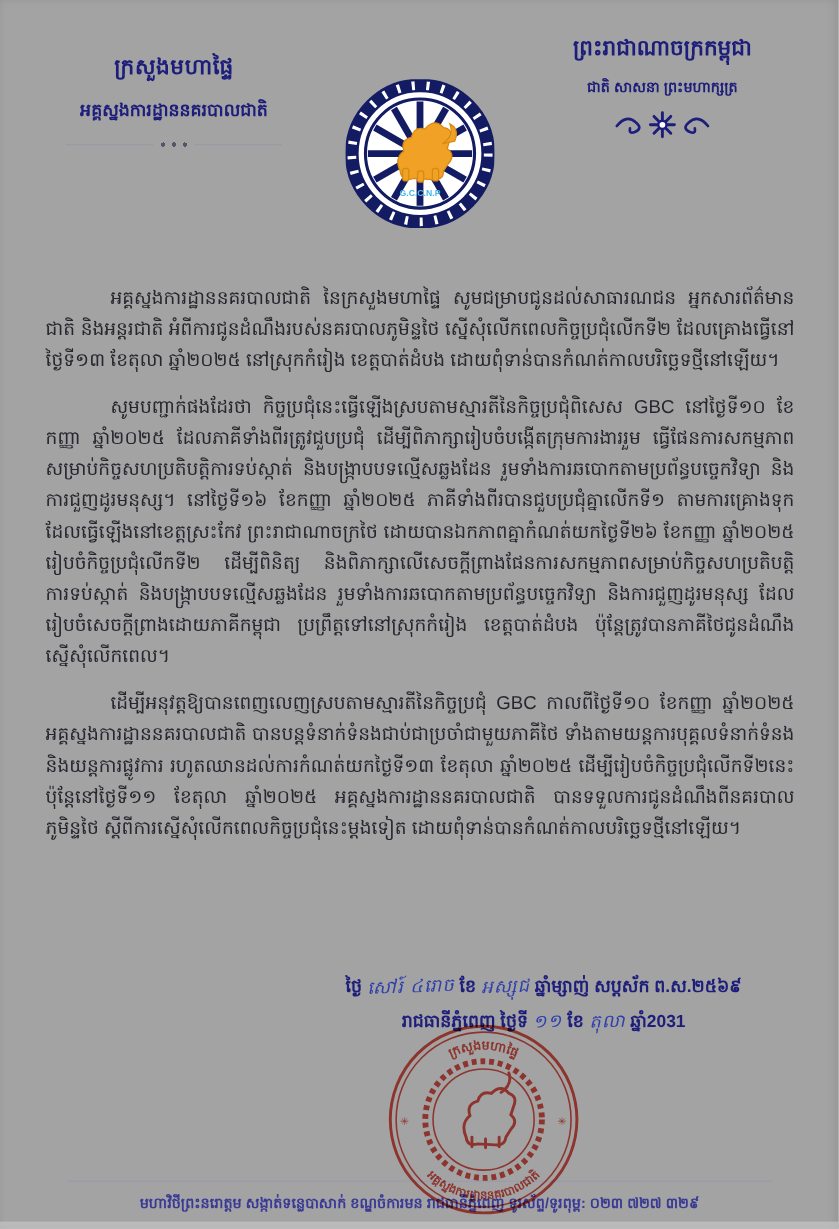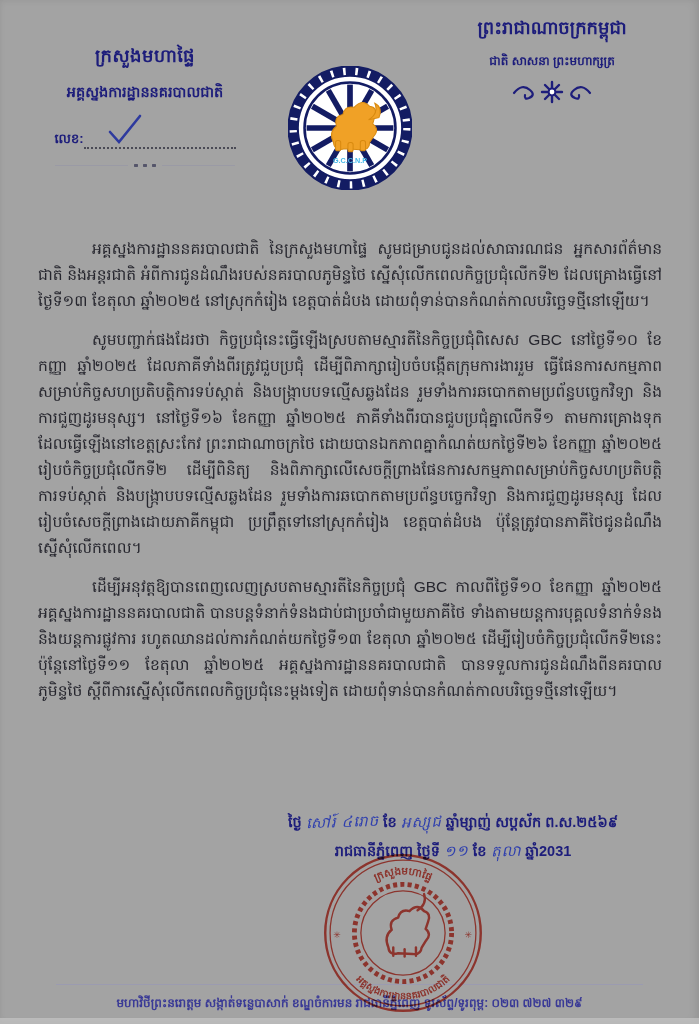--- a/index.html
+++ b/index.html
@@ -17,21 +17,21 @@
   .num-row { position:relative; margin-top:26px; display:flex; align-items:flex-end; justify-content:center; }
   .num-label { font-size:13px; color:#1d1d7b; font-weight:bold; }
   .leader { width:152px; border-bottom:2px dotted #4a4a55; height:14px; }
   .check-big { position:absolute; left:76px; top:-18px; }
   .mini-divider { margin:14px auto 0; width:180px; display:flex; align-items:center; }
   .mini-divider .seg { flex:1; height:1px; background:#9a9aa5; }
   .mini-divider .beads { width:26px; height:5px; margin:0 4px;
     background:radial-gradient(circle 2px at 4px 50%, #55556a 90%, transparent 91%),
                radial-gradient(circle 2px at 13px 50%, #55556a 90%, transparent 91%),
                radial-gradient(circle 2px at 22px 50%, #55556a 90%, transparent 91%); }
-  .h-right { position:absolute; right:16px; top:16px; width:262px; text-align:center; color:#1d1d7b; }
+  .h-right { position:absolute; right:16px; top:28px; width:262px; text-align:center; color:#1d1d7b; }
   .h-right .l1 { font-size:18px; font-weight:bold; }
   .h-right .l2 { font-size:12px; font-weight:bold; margin-top:10px; }
   .ornament { margin-top:8px; }
   
   .logo { position:absolute; left:288px; top:66px; width:124px; height:124px; }
   
   .doc-title { position:absolute; top:191px; left:0; width:100%; text-align:center;
     font-size:21px; font-weight:bold; color:#17171f; letter-spacing:.5px; }
   
   .content { position:absolute; top:236px; left:38px; width:624px;
@@ -57,27 +57,20 @@
   .scan-bar { position:absolute; bottom:0; left:0; right:0; height:6px; background:#c9c9c9; opacity:.65; }
 </style>
 </head>
 <body>
 
 <div class="page">
 
   <div class="h-left">
     <div class="l1">ក្រសួងមហាផ្ទៃ</div>
     <div class="l2">អគ្គស្នងការដ្ឋាននគរបាលជាតិ</div>
-    <div class="num-row">
-      <span class="num-label">លេខ:</span>
-      <span class="leader"></span>
-      <svg class="check-big" width="40" height="34" viewBox="0 0 40 34">
-        <path d="M6 20 L15 30 L36 4" fill="none" stroke="#2e3a9e" stroke-width="2.6" stroke-linecap="round"></path>
-      </svg>
-    </div>
     <div class="mini-divider">
       <span class="seg"></span>
         <span class="beads"></span>
         <span class="seg"></span>
     </div>
   </div>
 
   <svg class="logo" viewBox="0 0 120 120">
     <circle cx="60" cy="60" r="55" fill="#ffffff" stroke="#131c63" stroke-width="11"></circle>
     <circle cx="60" cy="60" r="55" fill="none" stroke="#ffffff" stroke-width="7" stroke-dasharray="2.5 9.5"></circle>

